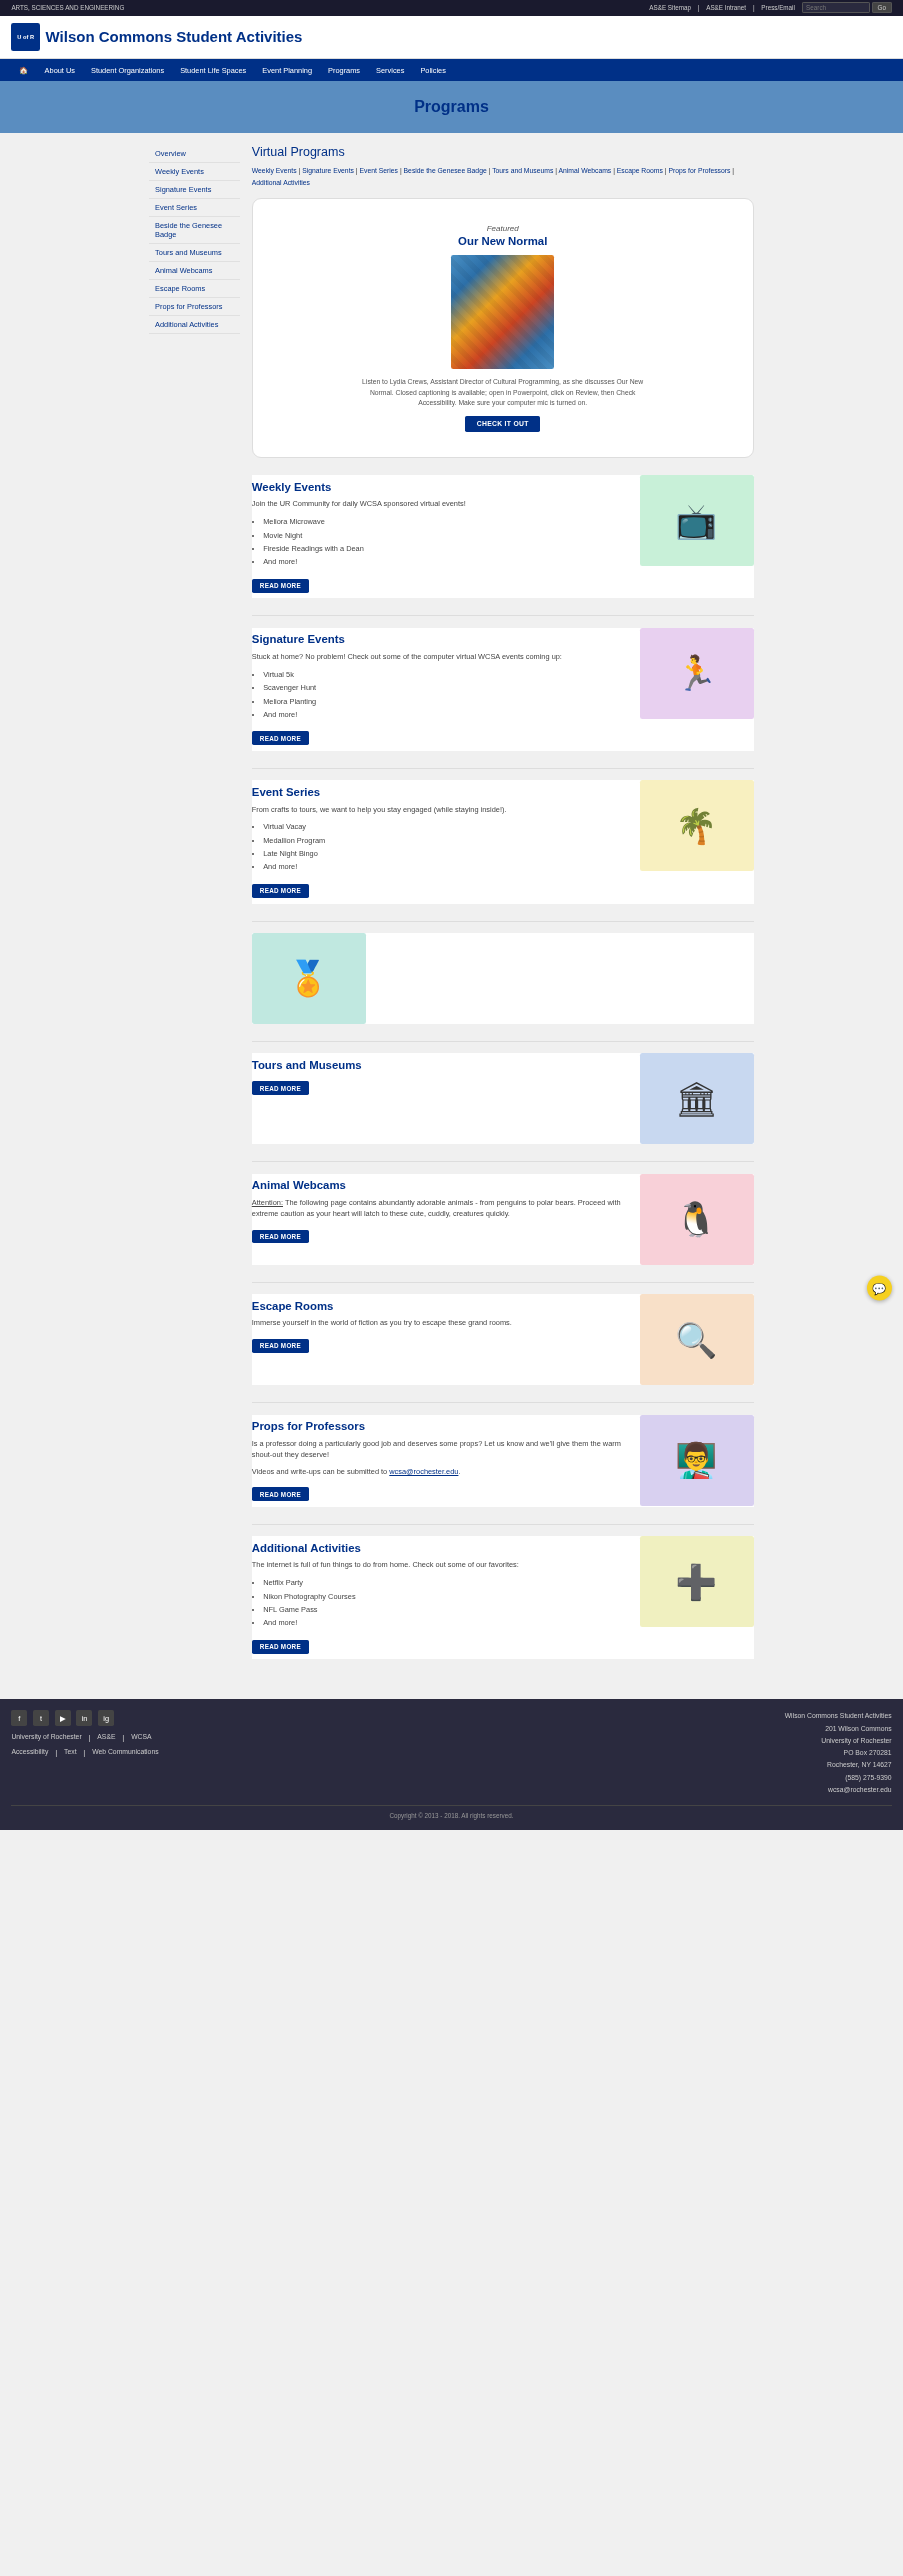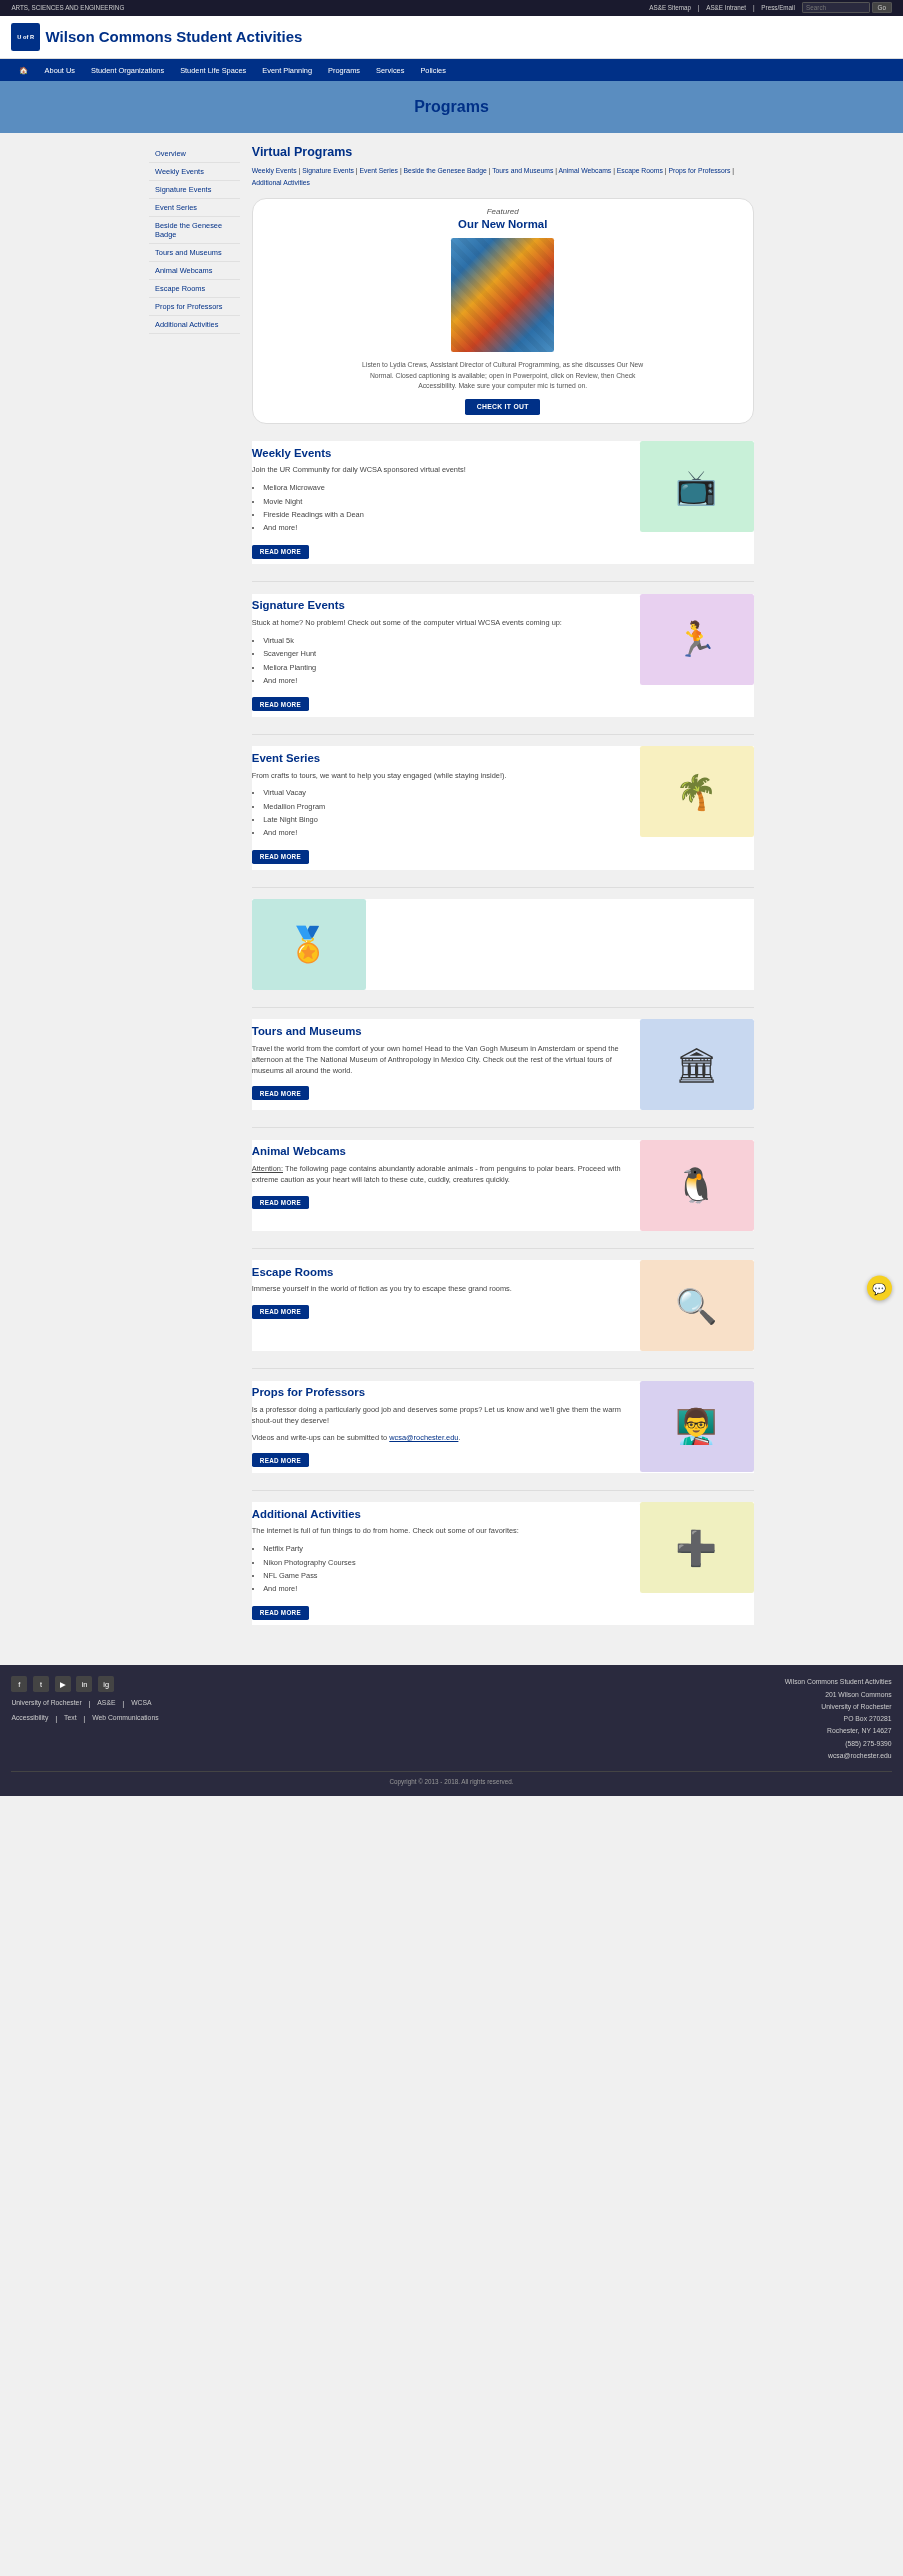--- a/index.html
+++ b/index.html
@@ -128,22 +128,22 @@
     .virtual-links a {
       color: #003087;
       text-decoration: none;
       font-size: 6.8px;
     }
 
     
     .featured-box {
       background: white;
       border: 0.6px solid #ddd;
-      border-radius: 14px;
-      padding: 8px;
+      border-radius: 9px;
+      padding: 25px;
       text-align: center;
       margin-bottom: 17px;
     }
     .featured-label {
       font-style: italic;
       font-size: 8px;
       color: #555;
       margin-bottom: 2.3px;
     }
     .featured-title {
@@ -315,21 +315,21 @@
     .footer-bottom {
       border-top: 0.6px solid #444;
       padding-top: 5.7px;
       text-align: center;
       font-size: 6.3px;
       color: #999;
     }
 
     .content-header h2 {
       font-size: 12.5px;
-      font-weight: bold;
+      font-weight: normal;
       color: #003087;
       margin-bottom: 5.7px;
     }
     .content-header p {
       font-size: 7.4px;
       color: #444;
       line-height: 1.5;
       margin-bottom: 4.6px;
     }
 
@@ -517,21 +517,20 @@
     <div class="section">
       <div class="section-image bg-teal">
         <span>🏅</span>
       </div>
     </div>
     <hr class="separator">
 
     <div class="section">
       <div class="section-text">
         <h2>Tours and Museums</h2>
-        <p>Travel the world from the comfort of your own home! Head to the Van Gogh Museum in Amsterdam or spend the afternoon at the The National Museum of Anthropology in Mexico City. Check out the rest of the virtual tours of museums all around the world.</p>
         <a href="#" class="read-more-btn">READ MORE</a>
       </div>
       <div class="section-image bg-blue-light">
         <span>🏛</span>
       </div>
     </div>
     <hr class="separator">
 
     <div class="section">
       <div class="section-text">

